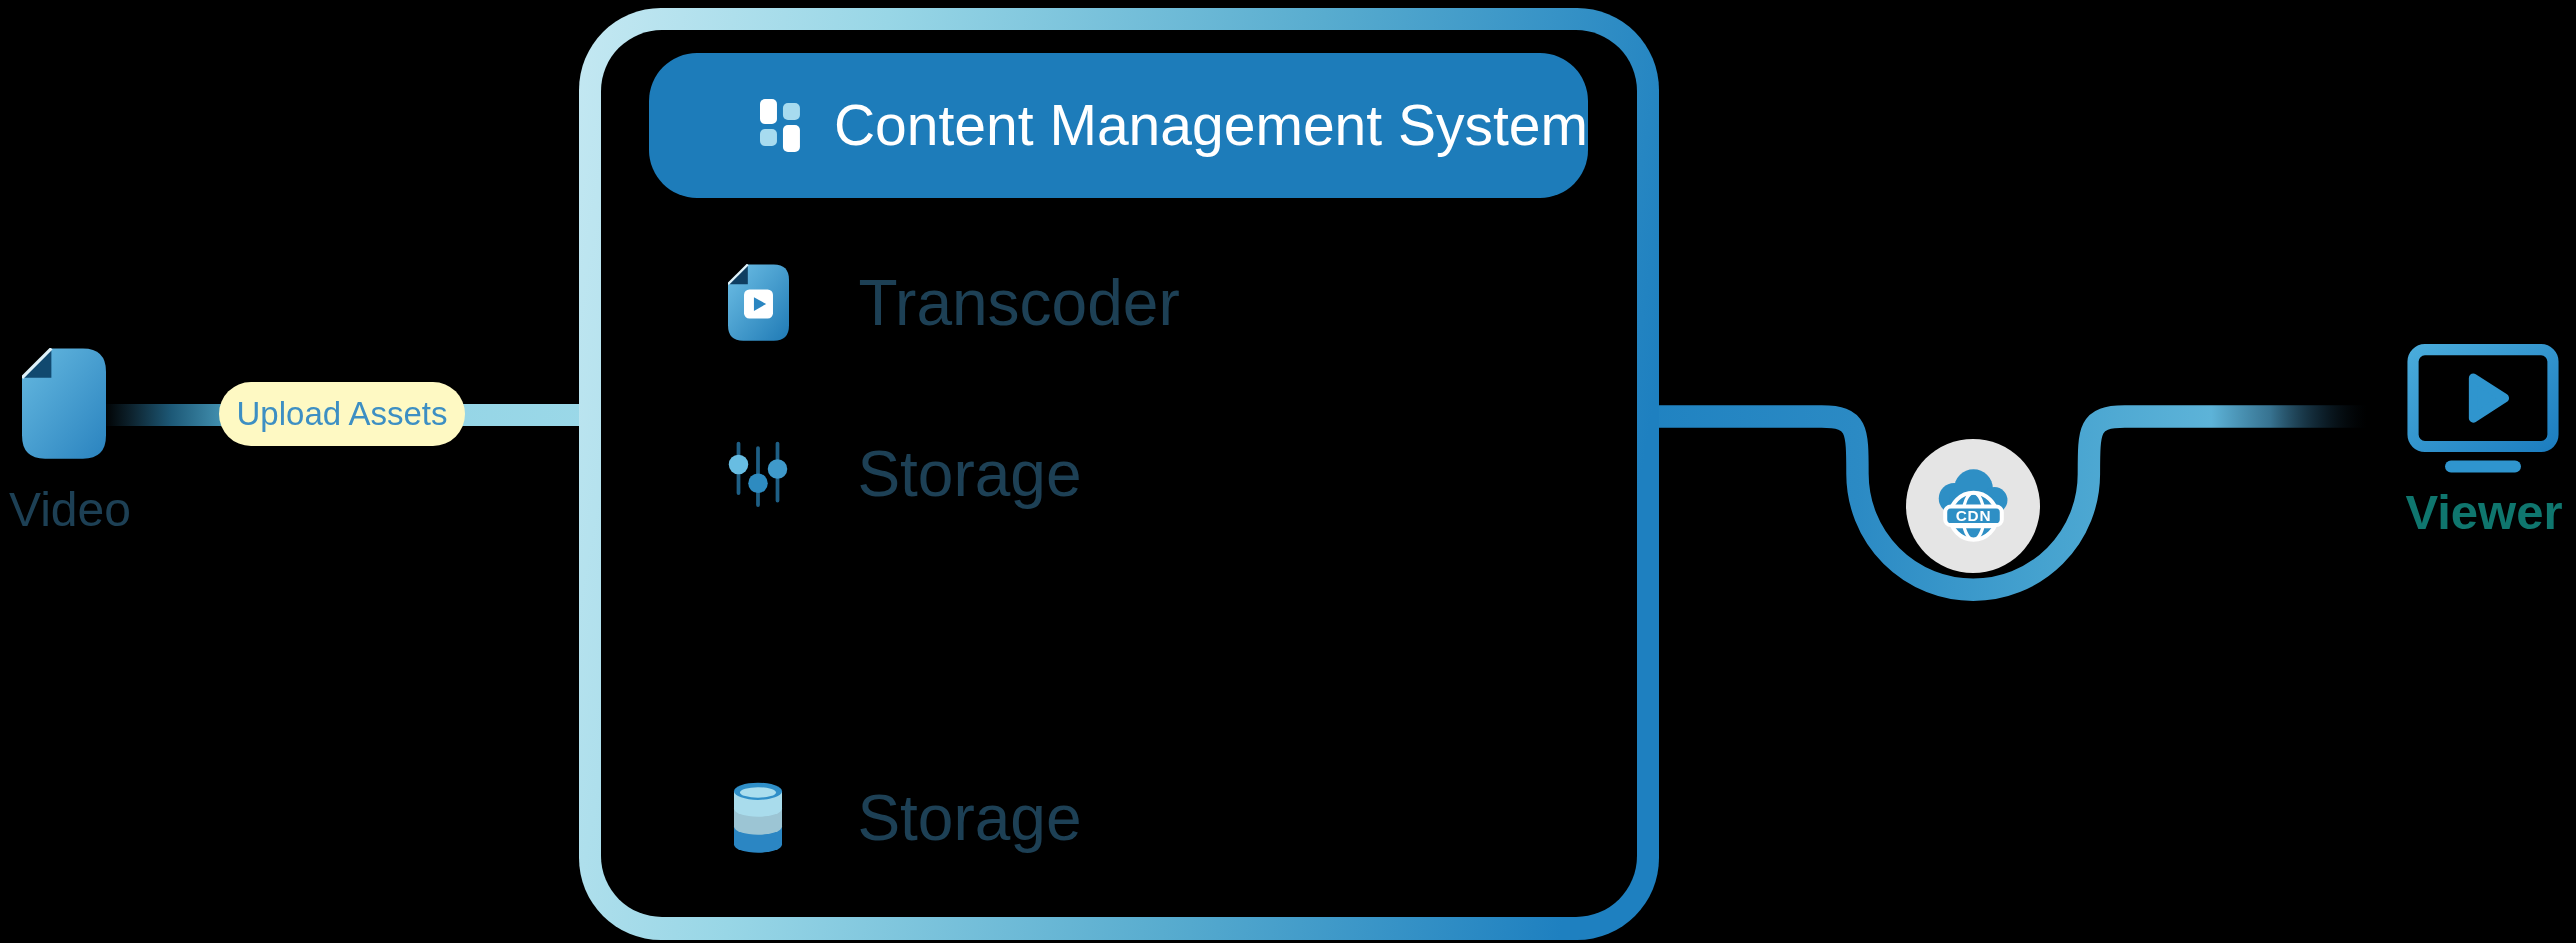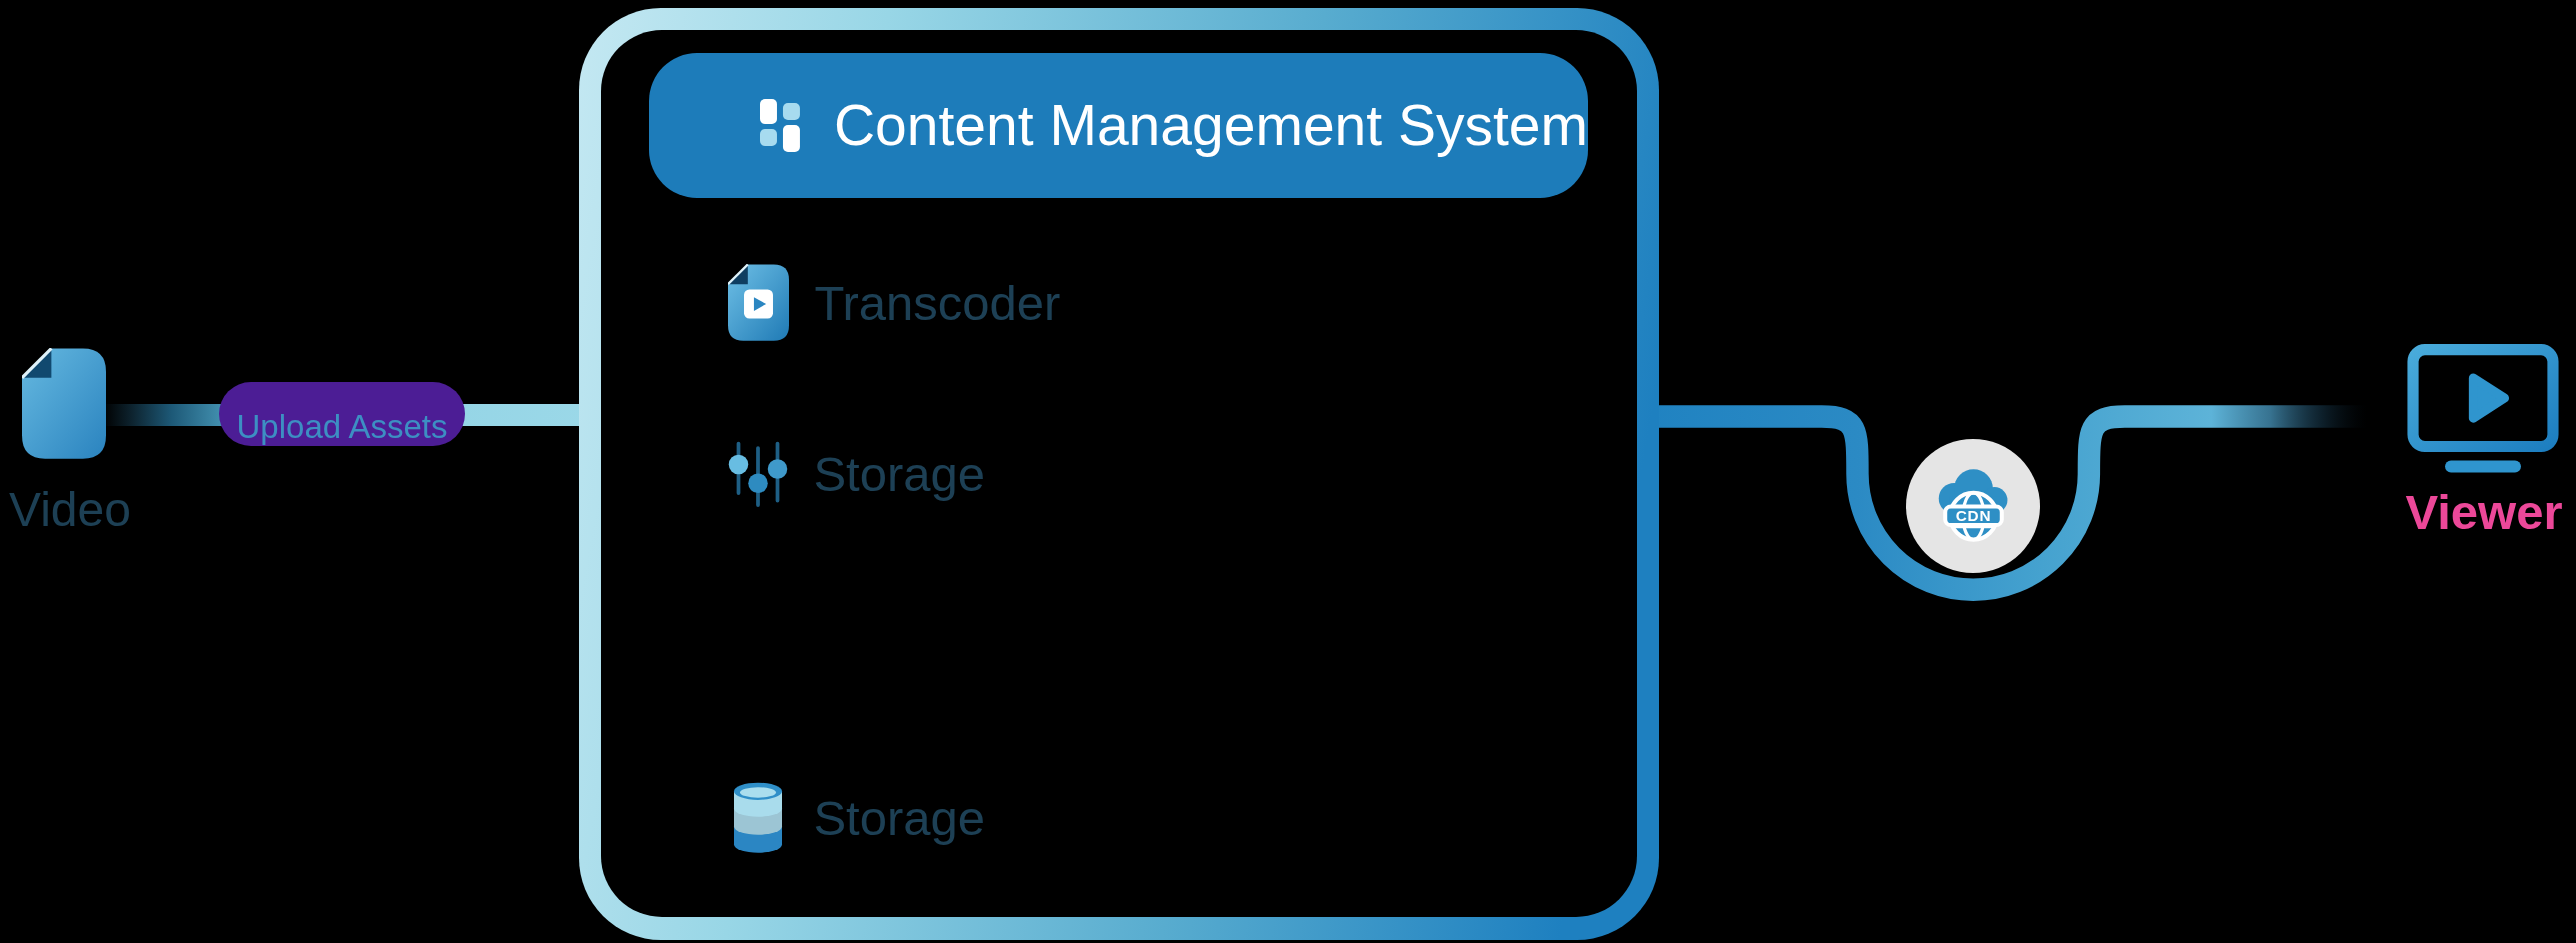--- a/index.html
+++ b/index.html
@@ -20,22 +20,22 @@
   .edge-left {
     position:absolute; left:103px; top:404px; width:490px; height:22.4px;
     background:linear-gradient(90deg,
       rgba(7,22,32,0) 0%, rgba(18,48,64,0.75) 6%, #1d5977 14%,
       #4899b9 26%, #79c3d9 40%, #93d4e5 58%, #9bd8e8 100%);
   }
   .edge-right { position:absolute; left:1635px; top:373px; }
 
   .upload-pill {
     position:absolute; left:219px; top:382px; width:246px; height:64px;
-    border-radius:32px; background:#4c1d95;
-    display:flex; align-items:flex-end; justify-content:center;
+    border-radius:32px; background:#fef9c3;
+    display:flex; align-items:center; justify-content:center;
     font-size:33px; font-weight:500; color:#3d8fc3; white-space:nowrap;
   }
 
   
   .cms-box {
     position:absolute; left:579px; top:7.5px; width:1080px; height:932px;
     border-radius:82px;
     background:linear-gradient(100deg,#c4e8f2 0%,#98d6e6 25%,#58accf 60%,#1e80c0 92%);
   }
   .cms-box-inner {
@@ -52,40 +52,40 @@
   }
   .cms-row {
     position:absolute; left:149px; height:90px;
     display:flex; align-items:center; gap:25.4px;
   }
   .cms-row.r0 { top:250px; }
   .cms-row.r1 { top:421px; }
   .cms-row.r2 { top:595px; }
   .cms-row.r3 { top:765px; }
   .cms-row-label {
-    font-size:49px; font-weight:500; color:#1d4055; white-space:nowrap;
+    font-size:64px; font-weight:500; color:#1d4055; white-space:nowrap;margin-left:44px;
   }
 
   
   .cdn-label {
     position:absolute; left:1798px; top:314px; width:373px;
     font-size:48px; font-weight:500; color:#1d4055; text-align:center;
     white-space:nowrap;
   }
   .cdn-circle {
     position:absolute; left:1906px; top:439px; width:134px; height:134px;
     border-radius:50%; background:#e5e5e5;
     display:flex; align-items:center; justify-content:center;
   }
 
   
   .viewer-icon { position:absolute; left:2406px; top:343px; }
   .viewer-label {
     position:absolute; left:2398px; top:484px; width:172px;
-    font-size:49px; font-weight:700; color:#ec4899; text-align:center;
+    font-size:49px; font-weight:700; color:#0f766e; text-align:center;
   }
 </style>
 </head>
 <body>
 
 <div class="stage">
 
   <div class="edge-left"></div>
 
   <svg class="edge-right" width="754" height="258" viewBox="0 0 1010 345">

